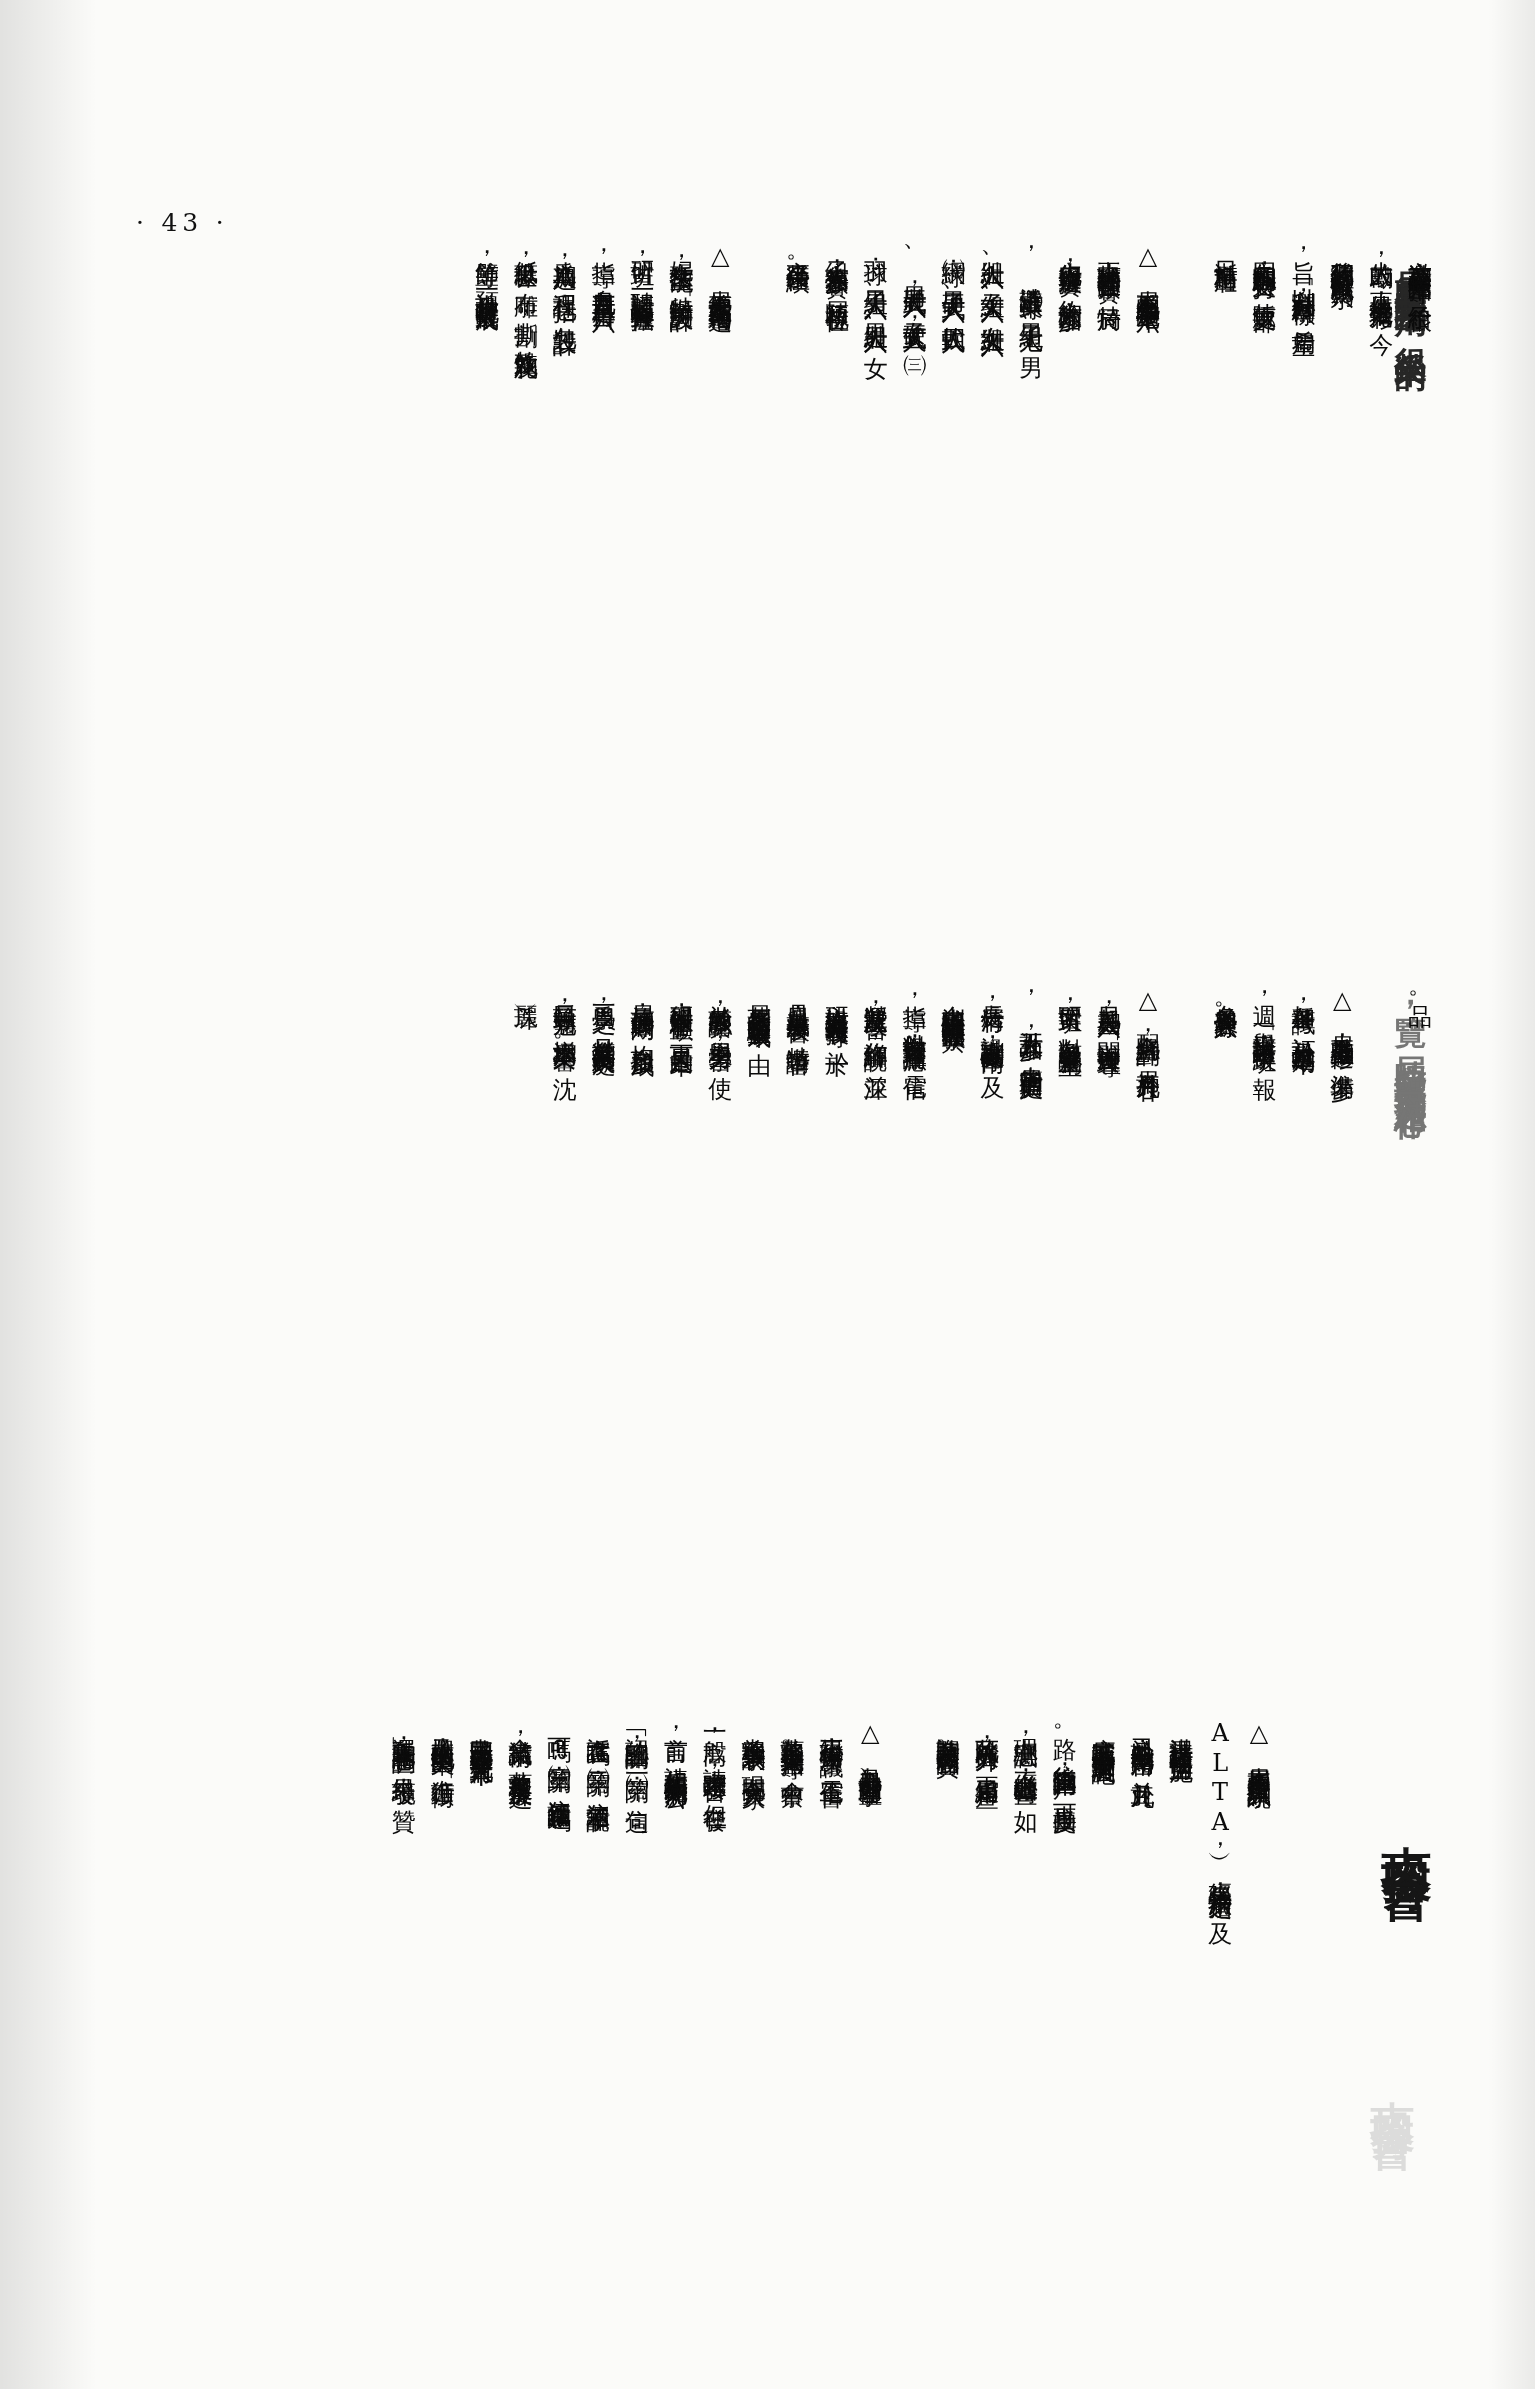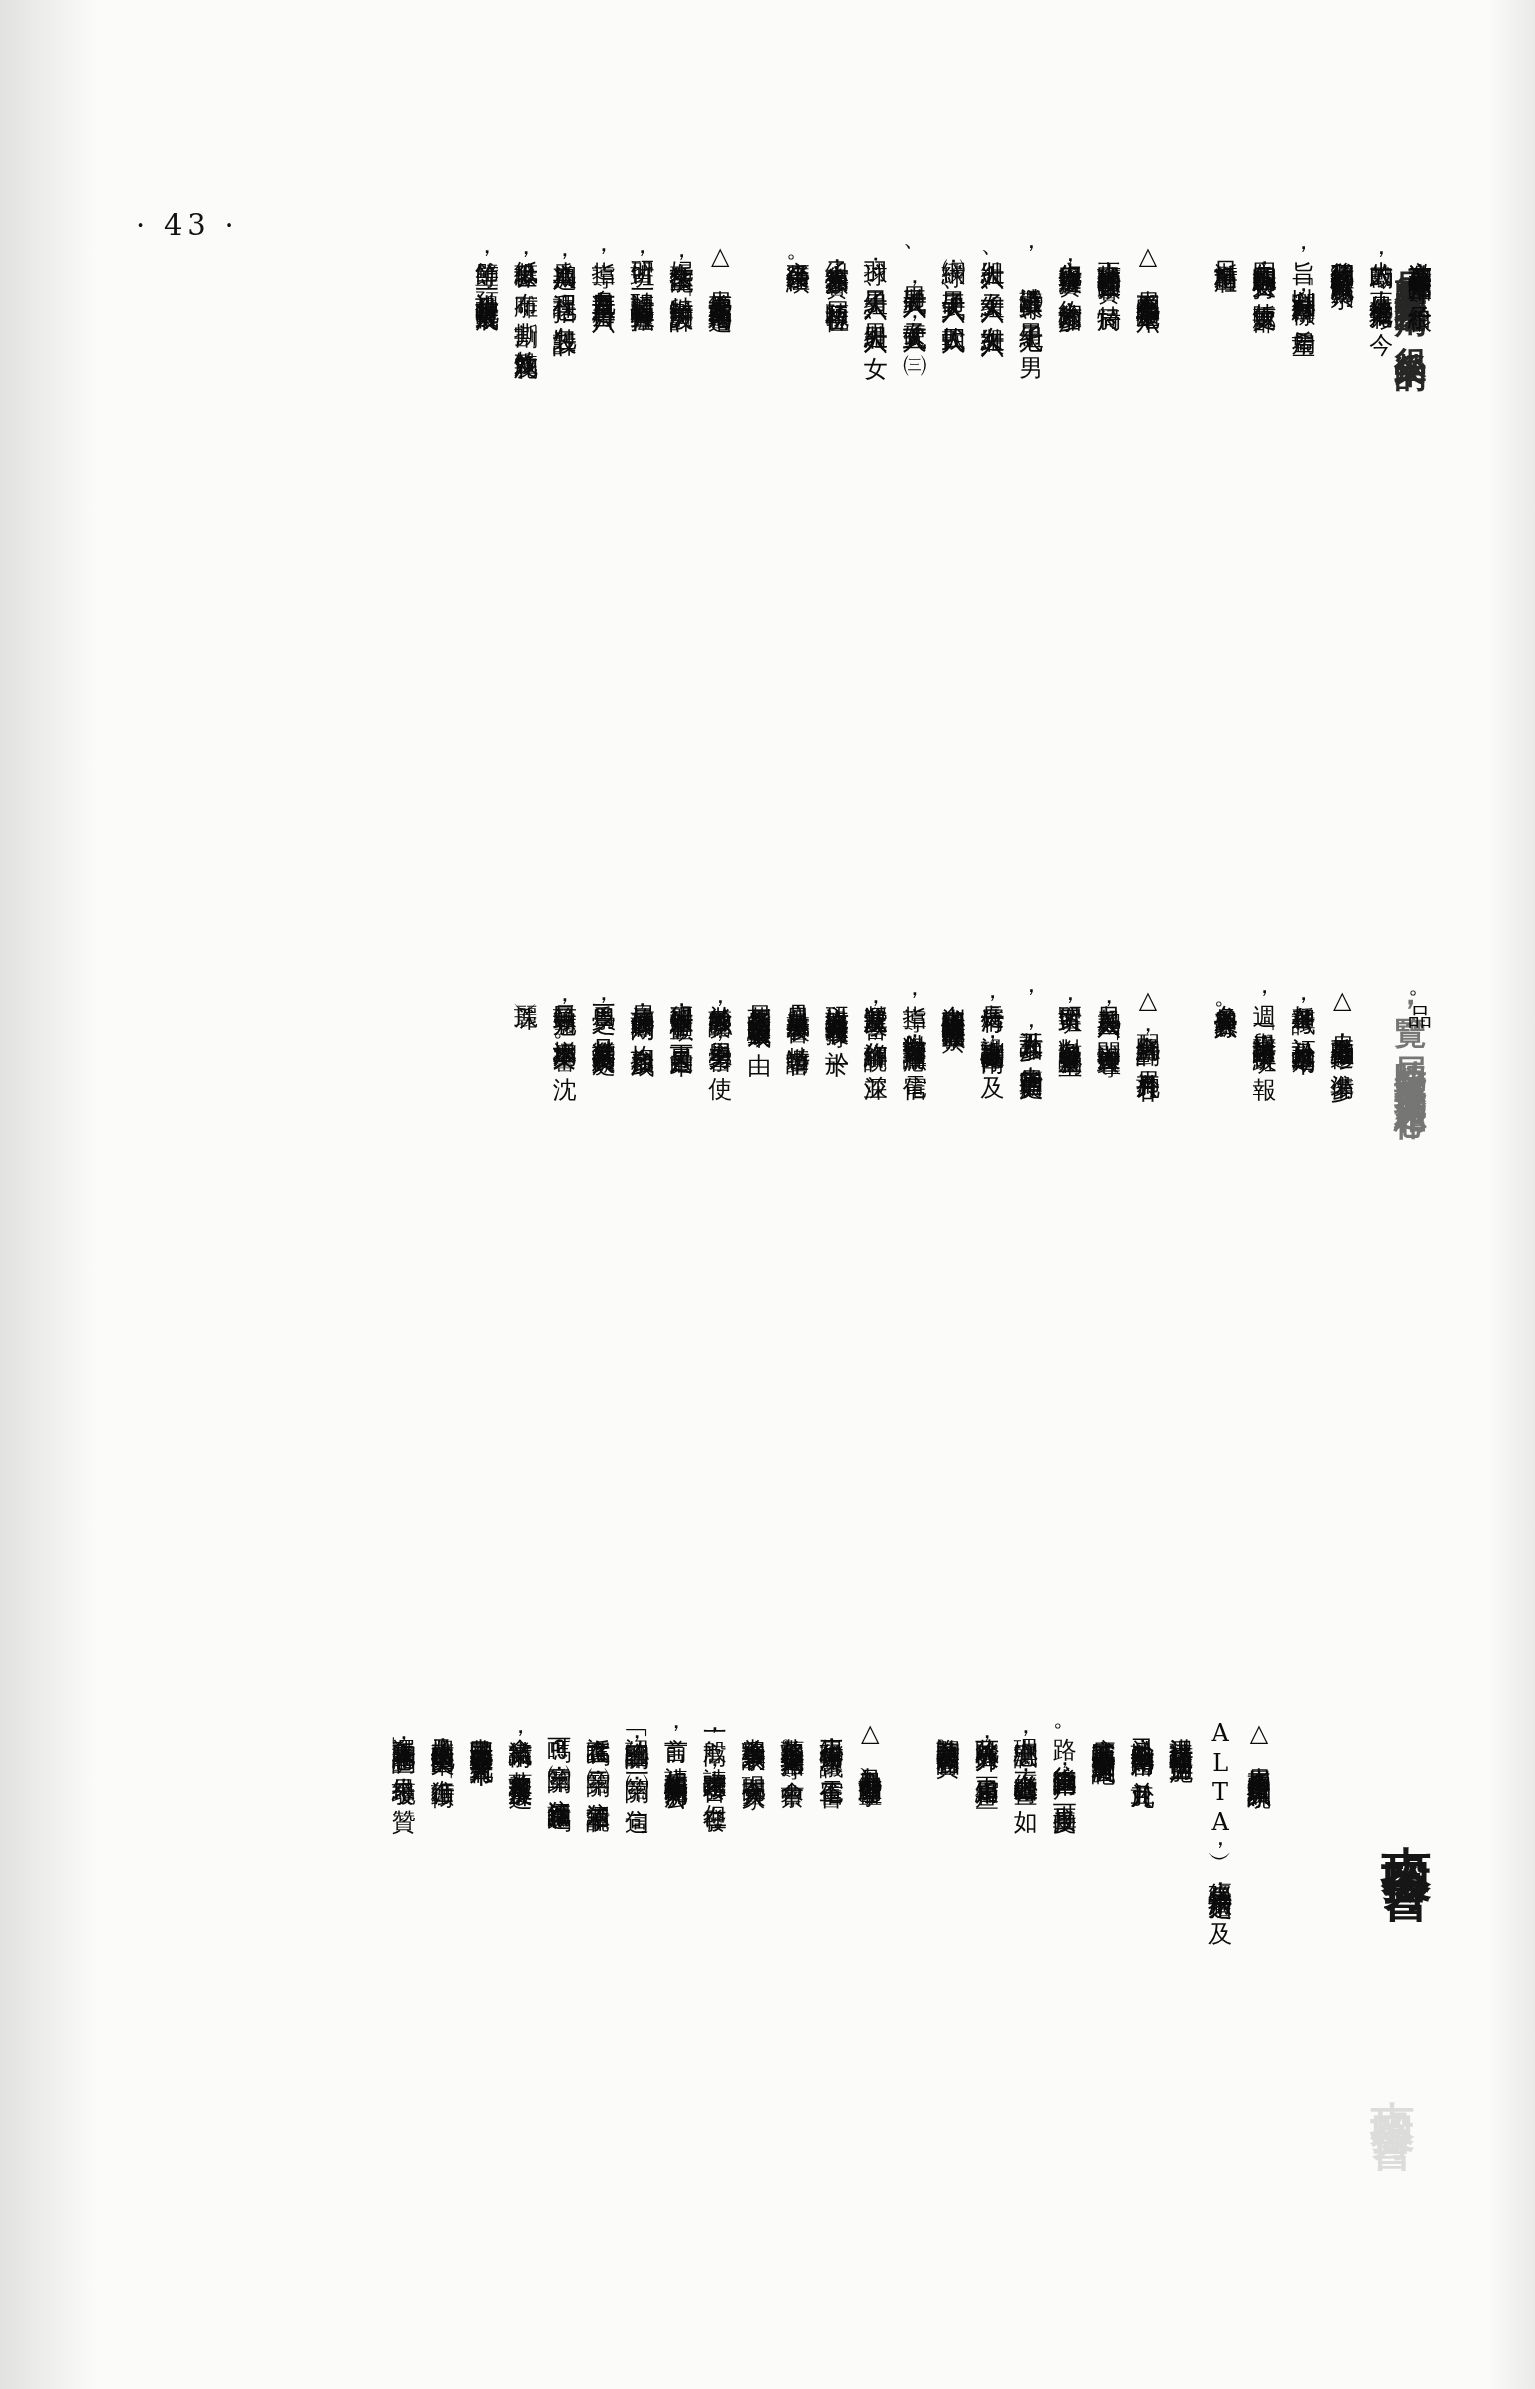--- a/index.html
+++ b/index.html
@@ -38,21 +38,21 @@
     width: 48px;
     background: linear-gradient(to left, rgba(0,0,0,0.07), rgba(0,0,0,0));
     pointer-events: none;
   }
 
   
   #page-number {
     position: absolute;
     left: 136px;
     top: 208px;
-    font-size: 29px;
+    font-size: 25px;
     letter-spacing: 4.8px;
     color: #111;
     font-family: "DejaVu Serif", "Liberation Serif", serif;
   }
 
   
   .vcol {
     position: absolute;
     writing-mode: vertical-rl;
     text-orientation: upright;

